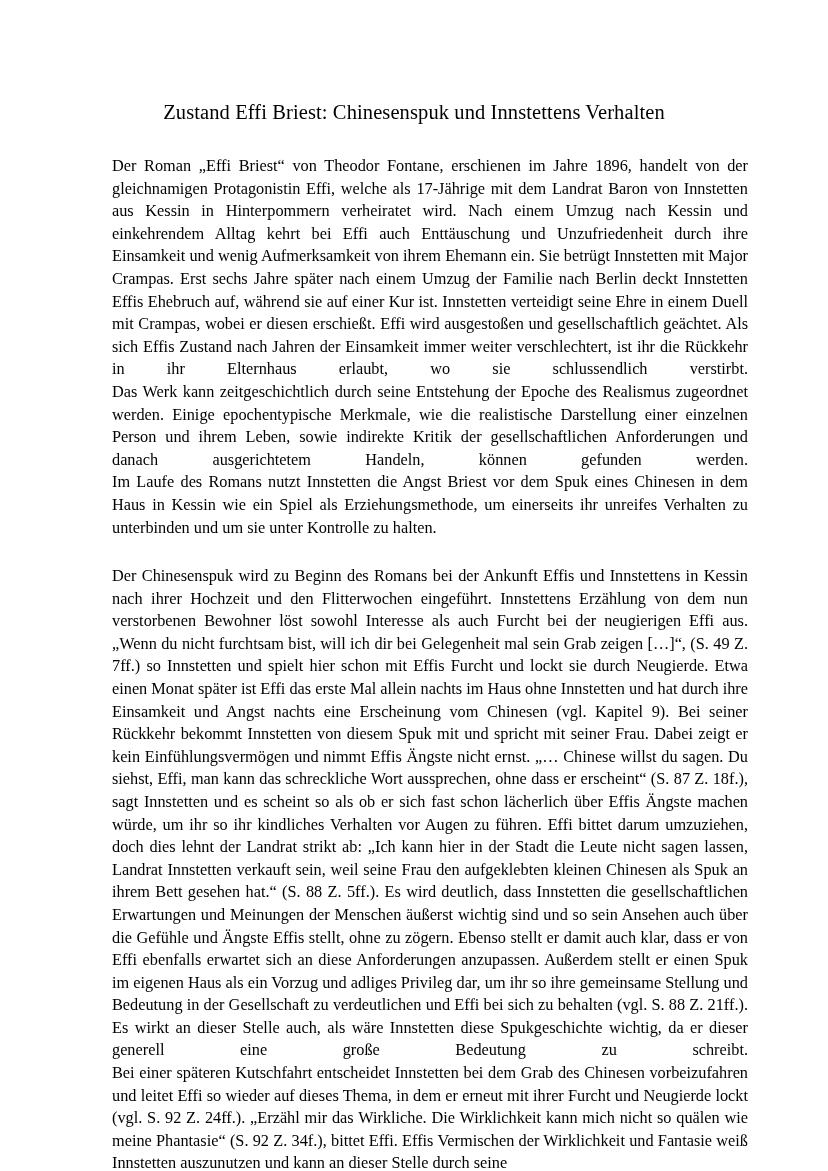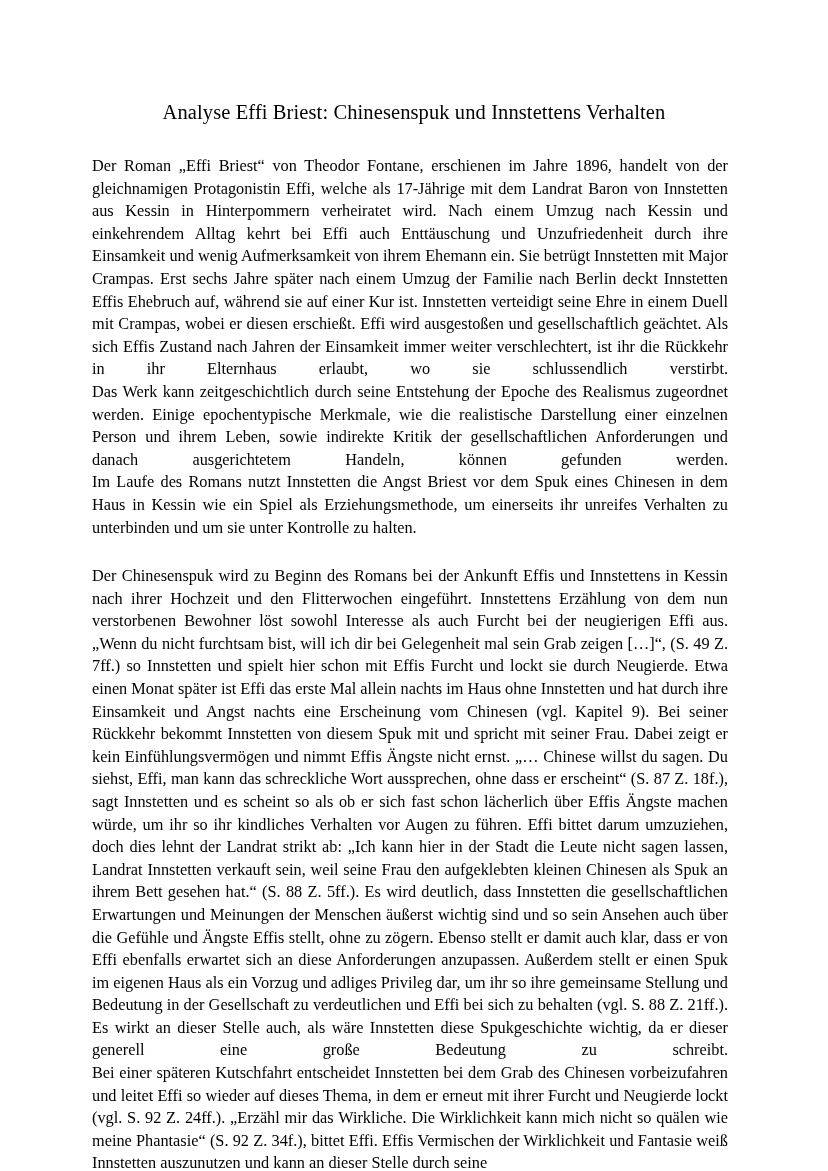--- a/index.html
+++ b/index.html
@@ -31,21 +31,21 @@
     width: 636px;
     text-align: center;
     font-size: 20.5px;
     line-height: 26px;
     font-weight: normal;
     letter-spacing: 0.1px;
     margin: 0;
   }
   .body-block {
     position: absolute;
-    left: 92px;
+    left: 112px;
     width: 636px;
     text-align: justify;
     text-justify: inter-word;
     font-size: 16.3px;
     line-height: 22.6px;
     hyphens: none;
   }
   .body-block p {
     margin: 0;
     text-align: justify;
@@ -61,21 +61,21 @@
   }
   .natural-last {
     text-align-last: left;
   }
 </style>
 </head>
 <body>
 
 <div class="page">
 
-  <h1 class="doc-title">Analyse Effi Briest: Chinesenspuk und Innstettens Verhalten</h1>
+  <h1 class="doc-title">Zustand Effi Briest: Chinesenspuk und Innstettens Verhalten</h1>
 
   <div class="body-block block-a">
     <p class="justify-last">Der Roman „Effi Briest“ von Theodor Fontane, erschienen im Jahre 1896, handelt von der gleichnamigen Protagonistin Effi, welche als 17-Jährige mit dem Landrat Baron von Innstetten aus Kessin in Hinterpommern verheiratet wird. Nach einem Umzug nach Kessin und einkehrendem Alltag kehrt bei Effi auch Enttäuschung und Unzufriedenheit durch ihre Einsamkeit und wenig Aufmerksamkeit von ihrem Ehemann ein. Sie betrügt Innstetten mit Major Crampas. Erst sechs Jahre später nach einem Umzug der Familie nach Berlin deckt Innstetten Effis Ehebruch auf, während sie auf einer Kur ist. Innstetten verteidigt seine Ehre in einem Duell mit Crampas, wobei er diesen erschießt. Effi wird ausgestoßen und gesellschaftlich geächtet. Als sich Effis Zustand nach Jahren der Einsamkeit immer weiter verschlechtert, ist ihr die Rückkehr in ihr Elternhaus erlaubt, wo sie schlussendlich verstirbt.</p>
     <p class="justify-last">Das Werk kann zeitgeschichtlich durch seine Entstehung der Epoche des Realismus zugeordnet werden. Einige epochentypische Merkmale, wie die realistische Darstellung einer einzelnen Person und ihrem Leben, sowie indirekte Kritik der gesellschaftlichen Anforderungen und danach ausgerichtetem Handeln, können gefunden werden.</p>
     <p class="natural-last">Im Laufe des Romans nutzt Innstetten die Angst Briest vor dem Spuk eines Chinesen in dem Haus in Kessin wie ein Spiel als Erziehungsmethode, um einerseits ihr unreifes Verhalten zu unterbinden und um sie unter Kontrolle zu halten.</p>
   </div>
 
   <div class="body-block block-b">
     <p class="justify-last">Der Chinesenspuk wird zu Beginn des Romans bei der Ankunft Effis und Innstettens in Kessin nach ihrer Hochzeit und den Flitterwochen eingeführt. Innstettens Erzählung von dem nun verstorbenen Bewohner löst sowohl Interesse als auch Furcht bei der neugierigen Effi aus. „Wenn du nicht furchtsam bist, will ich dir bei Gelegenheit mal sein Grab zeigen […]“, (S. 49 Z. 7ff.) so Innstetten und spielt hier schon mit Effis Furcht und lockt sie durch Neugierde. Etwa einen Monat später ist Effi das erste Mal allein nachts im Haus ohne Innstetten und hat durch ihre Einsamkeit und Angst nachts eine Erscheinung vom Chinesen (vgl. Kapitel 9). Bei seiner Rückkehr bekommt Innstetten von diesem Spuk mit und spricht mit seiner Frau. Dabei zeigt er kein Einfühlungsvermögen und nimmt Effis Ängste nicht ernst. „… Chinese willst du sagen. Du siehst, Effi, man kann das schreckliche Wort aussprechen, ohne dass er erscheint“ (S. 87 Z. 18f.), sagt Innstetten und es scheint so als ob er sich fast schon lächerlich über Effis Ängste machen würde, um ihr so ihr kindliches Verhalten vor Augen zu führen. Effi bittet darum umzuziehen, doch dies lehnt der Landrat strikt ab: „Ich kann hier in der Stadt die Leute nicht sagen lassen, Landrat Innstetten verkauft sein, weil seine Frau den aufgeklebten kleinen Chinesen als Spuk an ihrem Bett gesehen hat.“ (S. 88 Z. 5ff.). Es wird deutlich, dass Innstetten die gesellschaftlichen Erwartungen und Meinungen der Menschen äußerst wichtig sind und so sein Ansehen auch über die Gefühle und Ängste Effis stellt, ohne zu zögern. Ebenso stellt er damit auch klar, dass er von Effi ebenfalls erwartet sich an diese Anforderungen anzupassen. Außerdem stellt er einen Spuk im eigenen Haus als ein Vorzug und adliges Privileg dar, um ihr so ihre gemeinsame Stellung und Bedeutung in der Gesellschaft zu verdeutlichen und Effi bei sich zu behalten (vgl. S. 88 Z. 21ff.). Es wirkt an dieser Stelle auch, als wäre Innstetten diese Spukgeschichte wichtig, da er dieser generell eine große Bedeutung zu schreibt.</p>
     <p class="natural-last">Bei einer späteren Kutschfahrt entscheidet Innstetten bei dem Grab des Chinesen vorbeizufahren und leitet Effi so wieder auf dieses Thema, in dem er erneut mit ihrer Furcht und Neugierde lockt (vgl. S. 92 Z. 24ff.). „Erzähl mir das Wirkliche. Die Wirklichkeit kann mich nicht so quälen wie meine Phantasie“ (S. 92 Z. 34f.), bittet Effi. Effis Vermischen der Wirklichkeit und Fantasie weiß Innstetten auszunutzen und kann an dieser Stelle durch seine</p>

